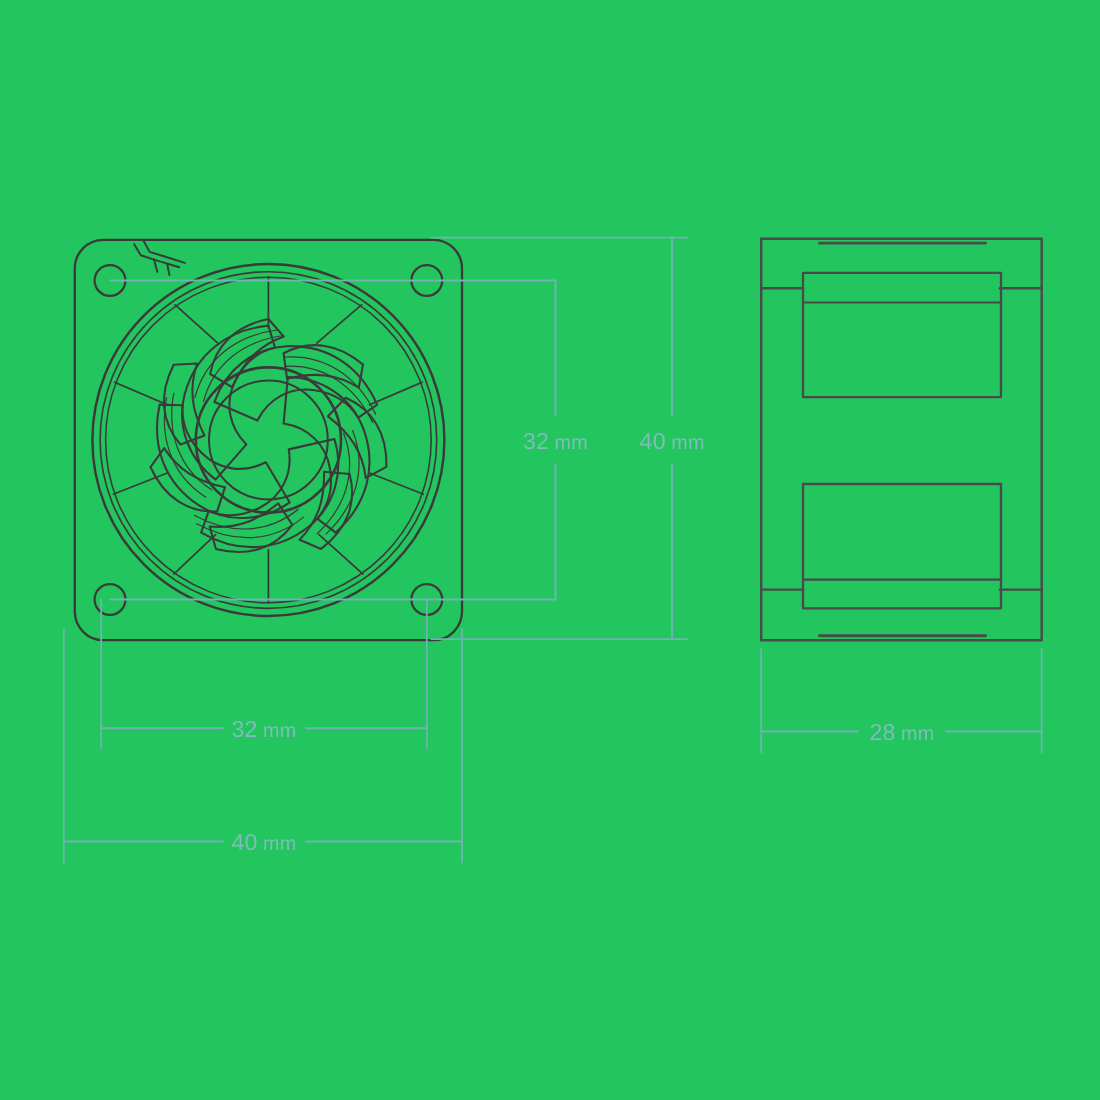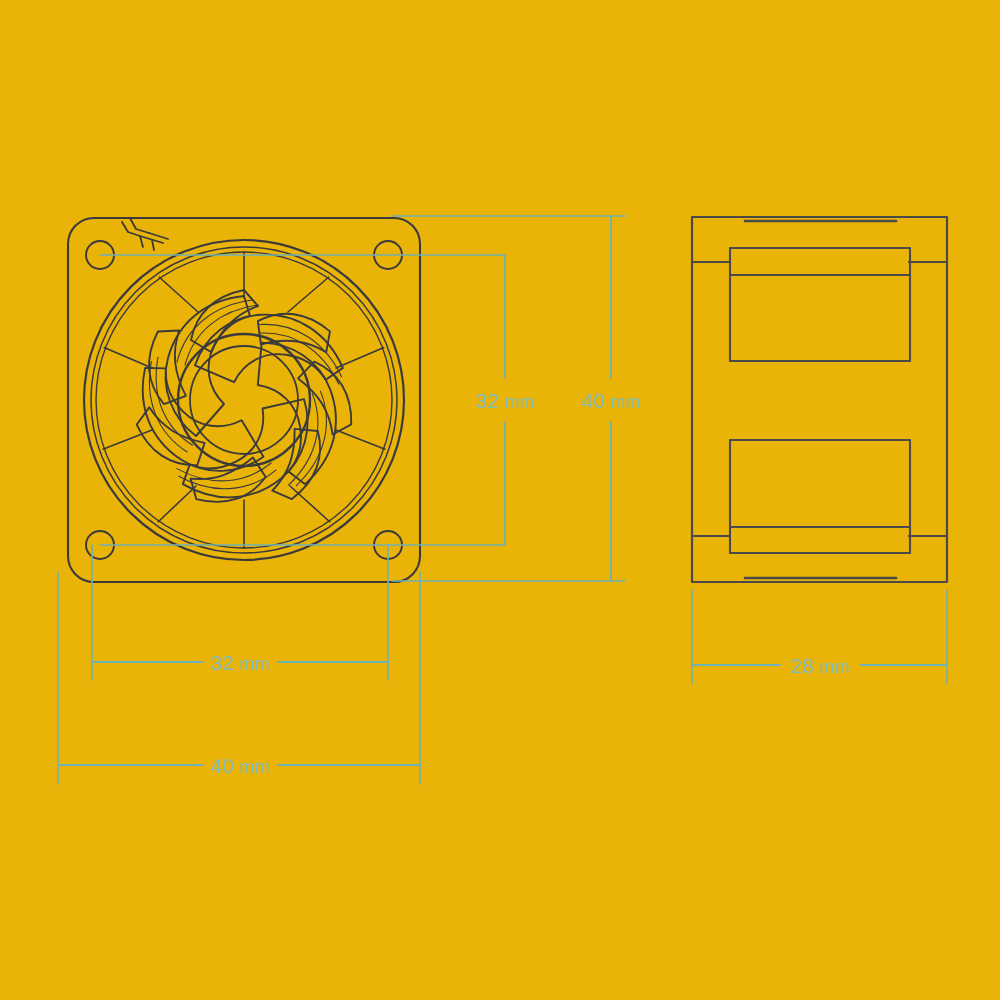--- a/index.html
+++ b/index.html
@@ -8,21 +8,21 @@
     background: #ffffff;
     width: 1000px;
     height: 1000px;
     overflow: hidden;
     font-family: "Liberation Sans", sans-serif;
   }
   #drawing-root {
     position: relative;
     width: 1000px;
     height: 1000px;
-    background: #eab308;
+    background: #22c55e;
   }
   #drawing-svg {
     position: absolute;
     left: 0;
     top: 0;
     width: 1000px;
     height: 1000px;
     display: block;
   }
   .dim-text {

